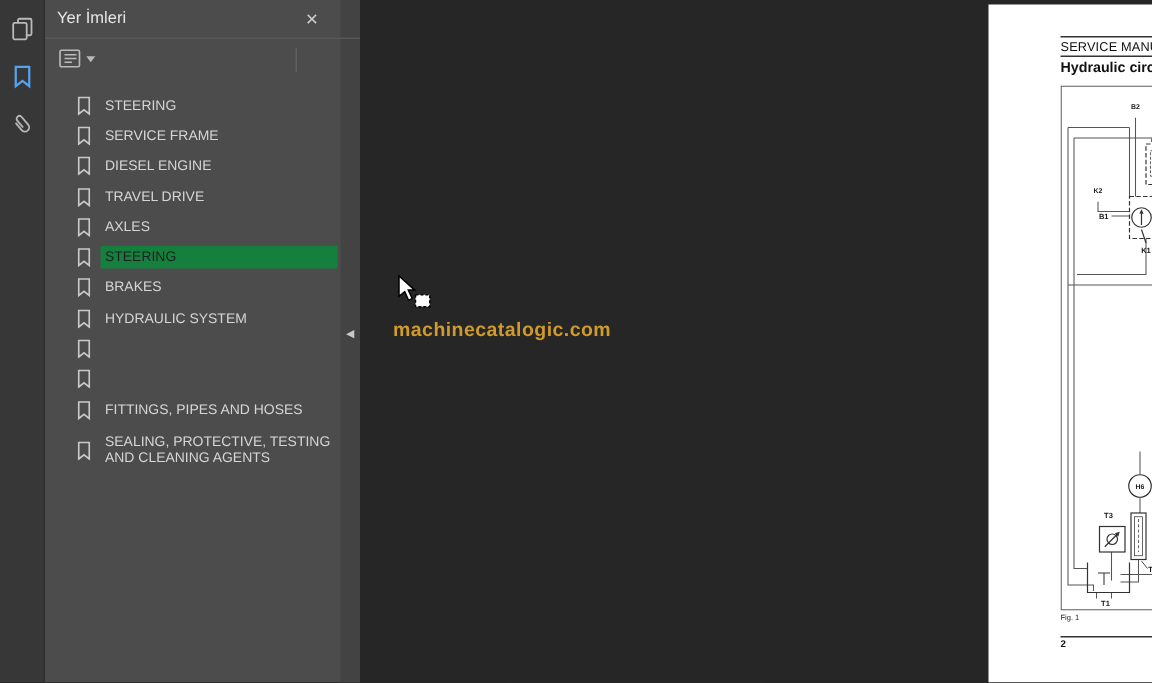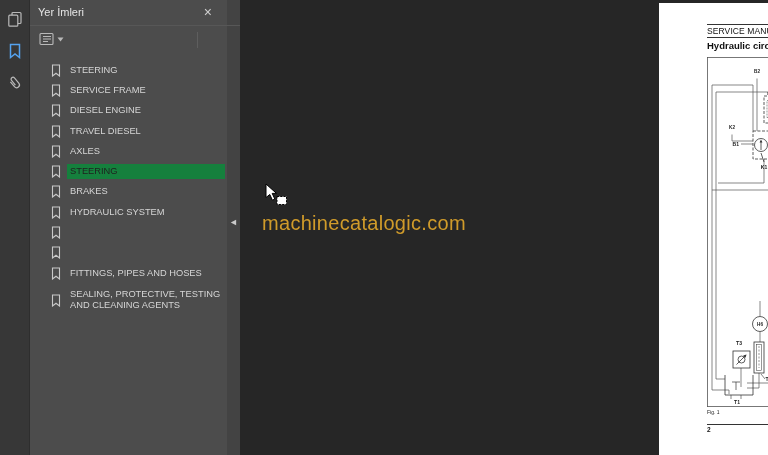--- a/index.html
+++ b/index.html
@@ -52,21 +52,21 @@
                letter-spacing:.1px; }
   .sec-title { position:absolute; left:48px; top:37px; font-size:9.5px; font-weight:bold;
                color:#111; }
   .diagram { position:absolute; left:48px; top:54px; }
   .fig-cap { position:absolute; left:48px; top:406px; font-size:5px; color:#222; }
   .ft { position:absolute; left:48px; top:423px; width:255px; font-size:6.5px;
         font-weight:bold; color:#111; }
   .ft.l { text-align:left; } .ft.c { text-align:center; } .ft.r { text-align:right; }
 
   
-  .watermark { position:absolute; left:262px; top:212px; font-size:20px; font-weight:normal;
+  .watermark { position:absolute; left:262px; top:212px; font-size:13px; font-weight:bold;
                color:#d09b2a; letter-spacing:.3px; white-space:nowrap; z-index:9;text-align:center; }
   .cursor { position:absolute; left:265px; top:183px; z-index:10; }
 
   
   .diagram text { font-family:"Liberation Sans", sans-serif; font-weight:bold; fill:#1a1a1a; }
 </style>
 </head>
 <body>
 
 <div id="app">
@@ -137,21 +137,21 @@
             </svg>
           </span>
         <span class="lbl">DIESEL ENGINE</span>
         </li>
       <li>
         <span class="bmi">
             <svg width="10" height="13" viewBox="0 0 10 13" fill="none" stroke="#c9c9c9" stroke-width="1.1">
               <path d="M1.5,1 h7 v11 l-3.5,-2.8 -3.5,2.8 z"></path>
             </svg>
           </span>
-        <span class="lbl">TRAVEL DIESEL</span>
+        <span class="lbl">TRAVEL DRIVE</span>
         </li>
       <li>
         <span class="bmi">
             <svg width="10" height="13" viewBox="0 0 10 13" fill="none" stroke="#c9c9c9" stroke-width="1.1">
               <path d="M1.5,1 h7 v11 l-3.5,-2.8 -3.5,2.8 z"></path>
             </svg>
           </span>
         <span class="lbl">AXLES</span>
         </li>
       <li class="selected">

